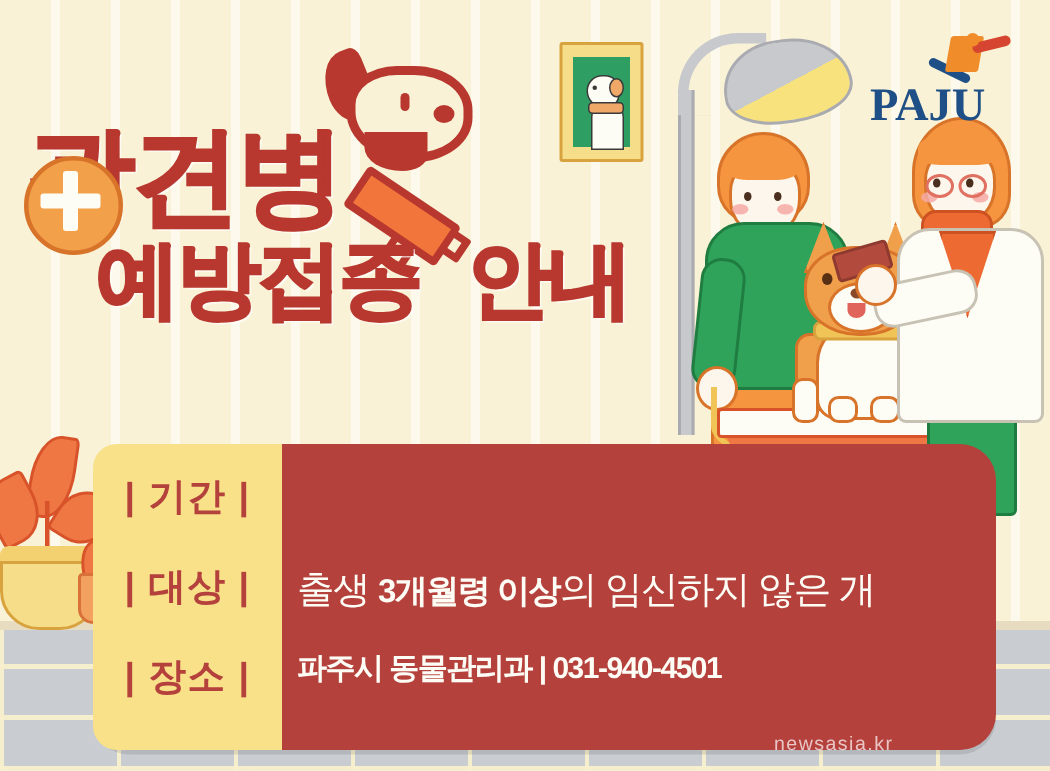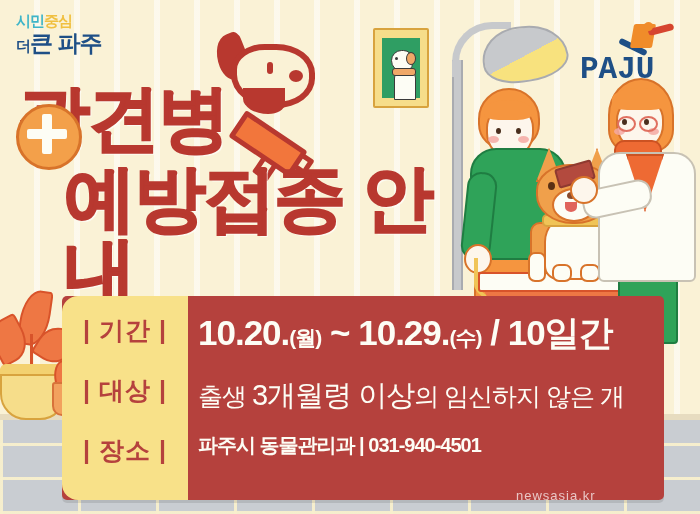--- a/index.html
+++ b/index.html
@@ -145,21 +145,21 @@
   .v-hand{position:absolute;left:-30px;top:98px;width:24px;height:24px;background:#fdf6ec;
     border:2px solid #d8732a;border-radius:50%;}
   .v-pants{position:absolute;left:18px;top:186px;width:56px;height:76px;background:#2fa359;
     border:2px solid #1f7d42;border-radius:4px;}
   .v-syringe{position:absolute;left:-44px;top:86px;width:34px;height:16px;background:#b34a3e;
     border:2px solid #8f3a30;border-radius:3px;transform:rotate(-16deg);}
 
   
   .paju{position:absolute;right:16px;top:22px;width:110px;height:68px;}
   .paju-text{position:absolute;left:6px;top:30px;font-size:31px;font-weight:bold;color:#1e4f86;
-    letter-spacing:0px;font-family:Liberation Mono, monospace;text-align:right;}
+    letter-spacing:0px;font-family:Liberation Serif, serif;text-align:right;}
   .paju-fig-body{position:absolute;left:58px;top:2px;width:22px;height:24px;background:#f08c2a;
     transform:skewX(-10deg);border-radius:2px;}
   .paju-fig-arm{position:absolute;left:74px;top:4px;width:26px;height:7px;background:#d6452f;
     border-radius:4px;transform:rotate(-14deg);}
   .paju-fig-leg{position:absolute;left:44px;top:22px;width:30px;height:6px;background:#1e4f86;
     border-radius:3px;transform:rotate(26deg);}
   .paju-fig-head{position:absolute;left:70px;top:0px;width:9px;height:9px;background:#f08c2a;border-radius:50%;}
 
   
   .brand{position:absolute;left:16px;top:12px;width:120px;height:62px;}
@@ -170,21 +170,21 @@
     font-family:"Liberation Sans",sans-serif;}
   .brand-bot .small{font-size:15px;}
 
   
   .headline{position:absolute;left:18px;top:82px;width:470px;}
   .hl-line{font-weight:bold;color:#b8382f;letter-spacing:-2px;line-height:1;
     font-family:"Liberation Sans",sans-serif;
     -webkit-text-stroke:2px #b8382f;
     text-shadow:2px 2px 0 rgba(255,255,255,.65);}
   .hl1{font-size:72px;}
-  .hl2{font-size:72px;margin-top:8px;padding-left:46px;}
+  .hl2{font-size:56px;margin-top:8px;padding-left:46px;font-family:Liberation Mono, monospace;}
   .medcircle{position:absolute;left:16px;top:104px;width:60px;height:60px;background:#f3a04a;
     border:3px solid #d8732a;border-radius:50%;}
   .medcross-v{position:absolute;left:42px;top:114px;width:10px;height:40px;background:#fdfdf5;border-radius:2px;}
   .medcross-h{position:absolute;left:27px;top:129px;width:40px;height:10px;background:#fdfdf5;border-radius:2px;}
 
   
   .art-dog{position:absolute;left:205px;top:30px;width:120px;height:170px;}
   .ad-head{position:absolute;left:26px;top:14px;width:72px;height:52px;
     border:6px solid #b8382f;background:#faf2d6;border-radius:40% 46% 46% 52%;}
   .ad-ear{position:absolute;left:12px;top:4px;width:30px;height:46px;background:#b8382f;
@@ -195,32 +195,32 @@
     border-radius:0 0 40% 60%;}
   .ad-syr-body{position:absolute;left:26px;top:98px;width:64px;height:22px;background:#f2763c;
     border:5px solid #b8382f;border-radius:3px;transform:rotate(34deg);}
   .ad-syr-plunger{position:absolute;left:68px;top:118px;width:30px;height:8px;background:#faf2d6;
     border:5px solid #b8382f;border-radius:2px;transform:rotate(34deg);}
   .ad-syr-flange{position:absolute;left:56px;top:112px;width:8px;height:28px;background:#faf2d6;
     border:5px solid #b8382f;border-radius:2px;transform:rotate(34deg);}
 
   
   .infobox{position:absolute;left:62px;top:296px;width:602px;height:204px;background:#b5413d;
-    border-radius:5px;box-shadow:0 3px 0 rgba(0,0,0,.10);}
+    border-radius:24px;box-shadow:0 3px 0 rgba(0,0,0,.10);}
   .info-left{position:absolute;left:0;top:0;width:126px;height:204px;background:#f8e189;
     border-radius:16px 0 0 16px;}
   .info-label{position:absolute;left:0;width:126px;text-align:center;color:#b5413d;
     font-size:25px;font-weight:bold;letter-spacing:1px;font-family:"Liberation Sans",sans-serif;}
   .info-label.r1{top:18px;} .info-label.r2{top:78px;} .info-label.r3{top:138px;}
   .info-val{position:absolute;left:136px;color:#fdfdf5;font-weight:bold;
     font-family:"Liberation Sans",sans-serif;letter-spacing:-1px;white-space:nowrap;}
   .info-val.v1{top:14px;font-size:35px;}
   .info-val.v1 .sm{font-size:21px;}
   .info-val.v2{top:80px;font-size:25px;font-weight:normal;}
-  .info-val.v2 b{font-weight:normal;font-size:29px;}
+  .info-val.v2 b{font-weight:bold;font-size:22px;}
   .info-val.v3{top:136px;font-size:20px;}
 
   
   .wm{position:absolute;left:500px;top:452px;width:200px;height:62px;pointer-events:none;}
   .wm-main{position:absolute;left:6px;top:0px;font-size:34px;font-weight:bold;color:rgba(255,255,255,.62);
     letter-spacing:1px;font-family:"Liberation Sans",sans-serif;}
   .wm-sub{position:absolute;left:16px;top:36px;font-size:13px;color:rgba(255,255,255,.70);
     letter-spacing:1px;font-family:Liberation Sans, sans-serif;}
 </style>
 </head>
@@ -309,24 +309,20 @@
     <div class="v-eye e2"></div>
     <div class="v-pants"></div>
     <div class="v-scarf"></div>
     <div class="v-coat"></div>
     <div class="v-lapel"></div>
     <div class="v-arm"></div>
     <div class="v-syringe"></div>
     <div class="v-hand"></div>
   </div>
 
-  <div class="brand">
-    <div class="brand-top"><span class="cyan">시민</span><span>중심</span></div>
-    <div class="brand-bot"><span class="small">더</span><span>큰 파주</span></div>
-  </div>
 
   <div class="paju">
     <div class="paju-fig-leg"></div>
     <div class="paju-fig-body"></div>
     <div class="paju-fig-arm"></div>
     <div class="paju-fig-head"></div>
     <div class="paju-text">PAJU</div>
   </div>
 
   <div class="art-dog">
@@ -348,21 +344,20 @@
   <div class="medcross-v"></div>
   <div class="medcross-h"></div>
 
   <div class="infobox">
     <div class="info-left"></div>
 
     <div class="info-label r1">| 기간 |</div>
     <div class="info-label r3">| 장소 |</div>
     <div class="info-label r2">| 대상 |</div>
 
-    <div class="info-val v1">10.20.<span class="sm">(월)</span> ~ 10.29.<span class="sm">(수)</span> / 10일간</div>
     <div class="info-val v2">출생 <b>3개월령 이상</b>의 임신하지 않은 개</div>
     <div class="info-val v3">파주시 동물관리과 | 031-940-4501</div>
   </div>
 
   <div class="wm">
     <div class="wm-sub">newsasia.kr</div>
   </div>
 
 </div>
 

